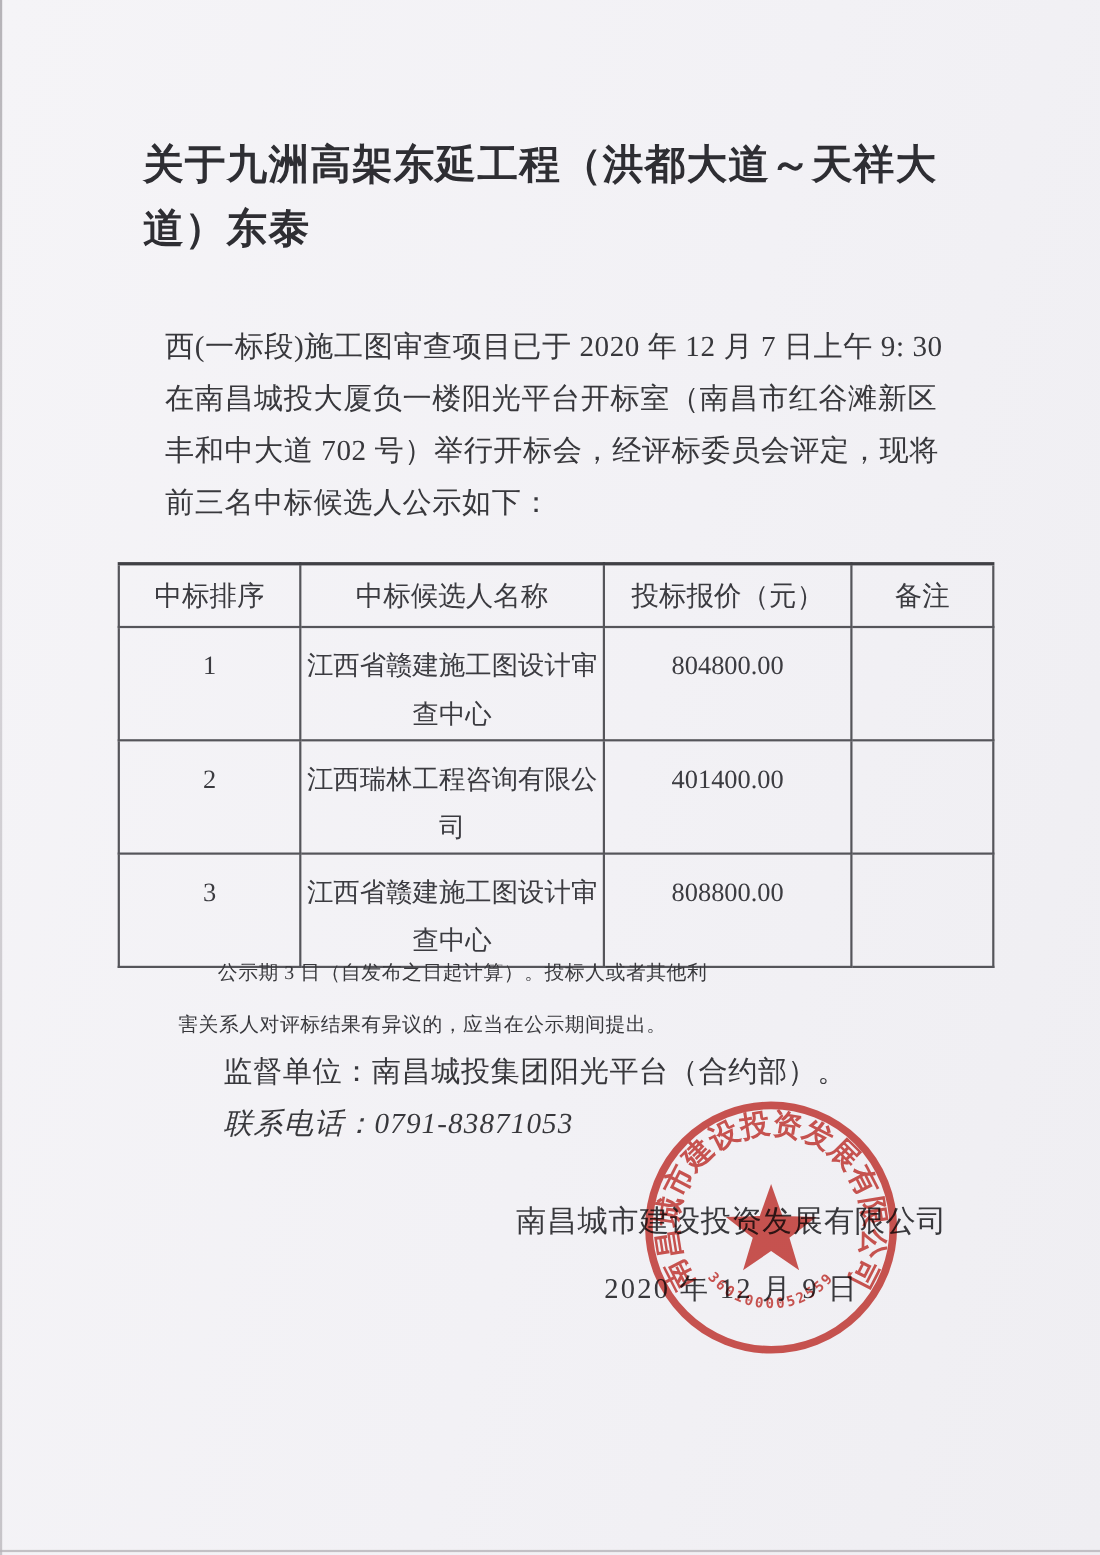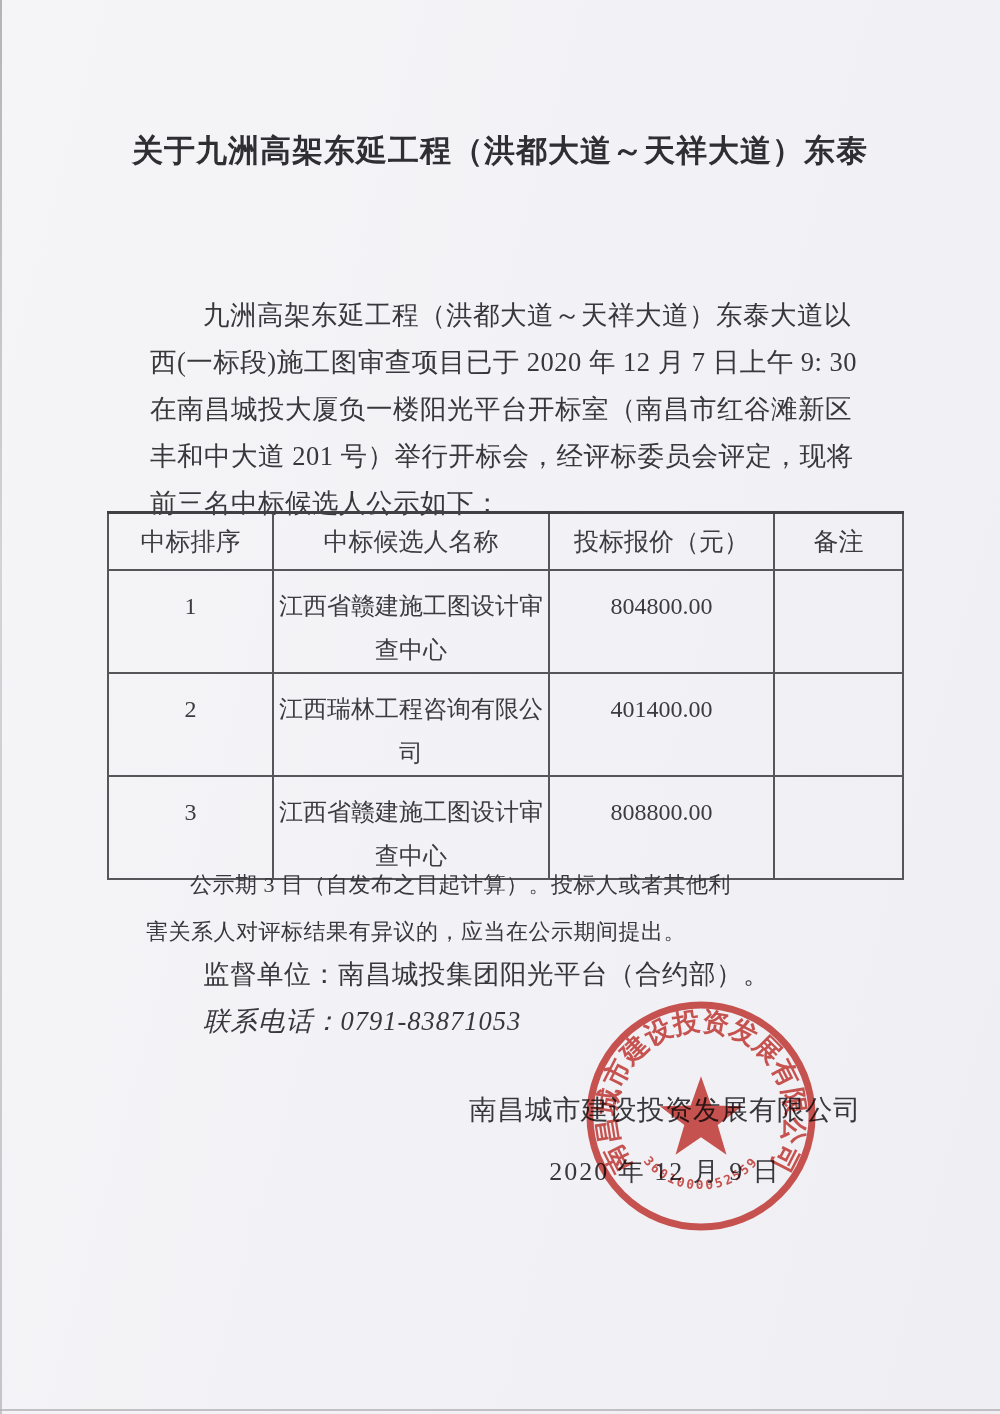--- a/index.html
+++ b/index.html
@@ -17,21 +17,21 @@
     position:absolute; left:0; top:0; width:2px; height:100%;
     background:linear-gradient(#9a979c,#c7c4c9 40%,#b3b0b5);
     opacity:.7;
   }
   .scan-edge-bottom {
     position:absolute; left:0; bottom:3px; width:100%; height:2px;
     background:#b6b3b8; opacity:.8;
   }
   .doc-title {
     position:absolute; top:122px; left:130px; width:740px;
-    text-align:center; font-size:31px; font-weight:bold;
+    font-size:37px; font-weight:bold;
     color:#2e2e33; line-height:58px; letter-spacing:1px;
   }
   .body-block {
     position:absolute; top:292px; left:150px; width:718px;
     font-size:26.5px; line-height:47px; letter-spacing:.5px;
   }
   .indent { text-indent:2em; }
   .bid-table {
     position:absolute; top:511px; left:107px; width:795px;
     border-collapse:collapse; table-layout:fixed;
@@ -43,22 +43,22 @@
   .bid-table col.c4 { width:129px; }
   .bid-table th, .bid-table td {
     border:2px solid #55555a; text-align:center; font-weight:normal;margin-left:48px;
   }
   .bid-table { border-top:3px solid #404045; }
   .bid-table thead th { height:57px; font-size:25px; vertical-align:middle; }
   .bid-table tbody td {
     height:92px; vertical-align:top; padding-top:13px; line-height:44px;
   }
   .notice-block {
-    position:absolute; top:861px; left:146px; width:718px;
-    font-size:22px; line-height:47px; letter-spacing:.5px;
+    position:absolute; top:861px; left:162px; width:718px;
+    font-size:18px; line-height:47px; letter-spacing:.5px;
   }
   .supervisor-line {
     position:absolute; top:956px; left:150px; width:718px;
     font-size:26.5px; text-indent:2em; letter-spacing:.5px;
   }
   .phone-line {
     position:absolute; top:1003px; left:150px; width:718px;
     font-size:26.5px; text-indent:2em; letter-spacing:1px;font-style:italic;
   }
   .sign-block {
@@ -77,24 +77,23 @@
 
 <div class="page">
   <div class="scan-edge-left"></div>
   <div class="scan-edge-bottom"></div>
 
   <div class="doc-title">
     <div>关于九洲高架东延工程（洪都大道～天祥大道）东泰</div>
   </div>
 
   <div class="body-block">
-    <div class="indent">九洲高架东延工程（洪都大道～天祥大道）东泰大道以</div>
     <div>西(一标段)施工图审查项目已于 2020 年 12 月 7 日上午 9: 30</div>
     <div>在南昌城投大厦负一楼阳光平台开标室（南昌市红谷滩新区</div>
-    <div>丰和中大道 201 号）举行开标会，经评标委员会评定，现将</div>
+    <div>丰和中大道 702 号）举行开标会，经评标委员会评定，现将</div>
     <div>前三名中标候选人公示如下：</div>
   </div>
 
   <table class="bid-table">
     <colgroup>
         <col class="c1">
         <col class="c2">
         <col class="c3">
         <col class="c4">
       </colgroup>

